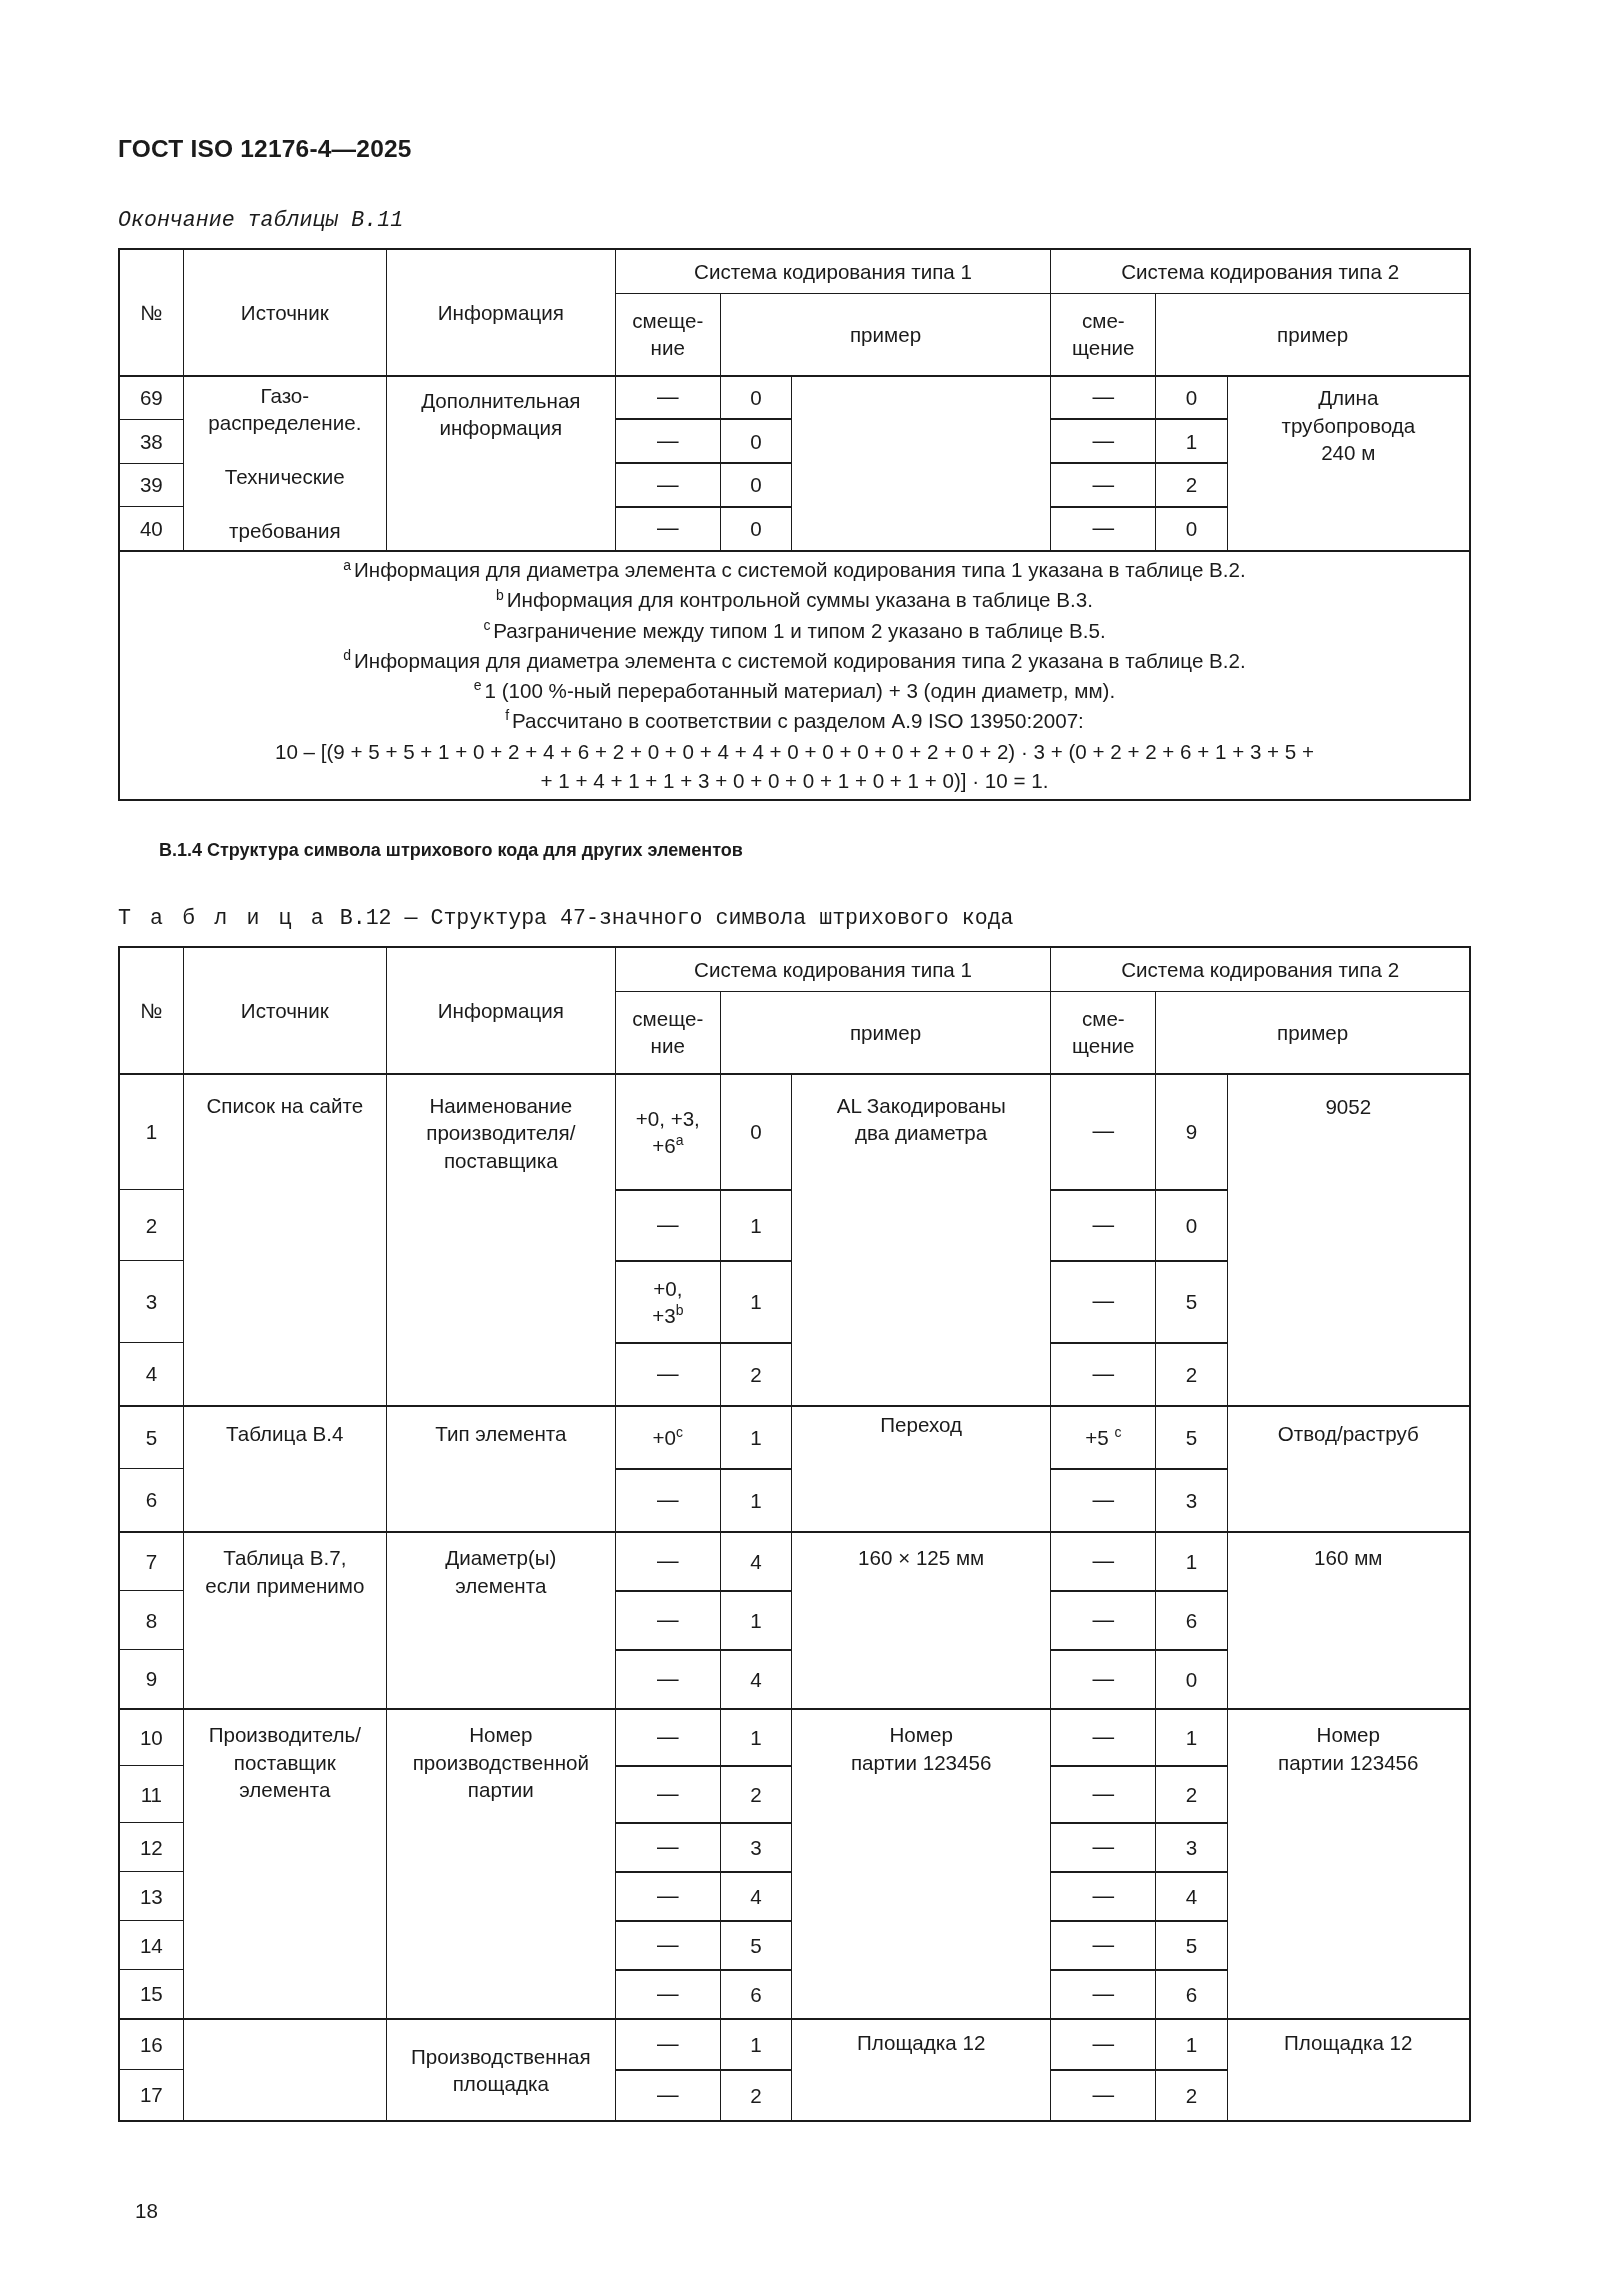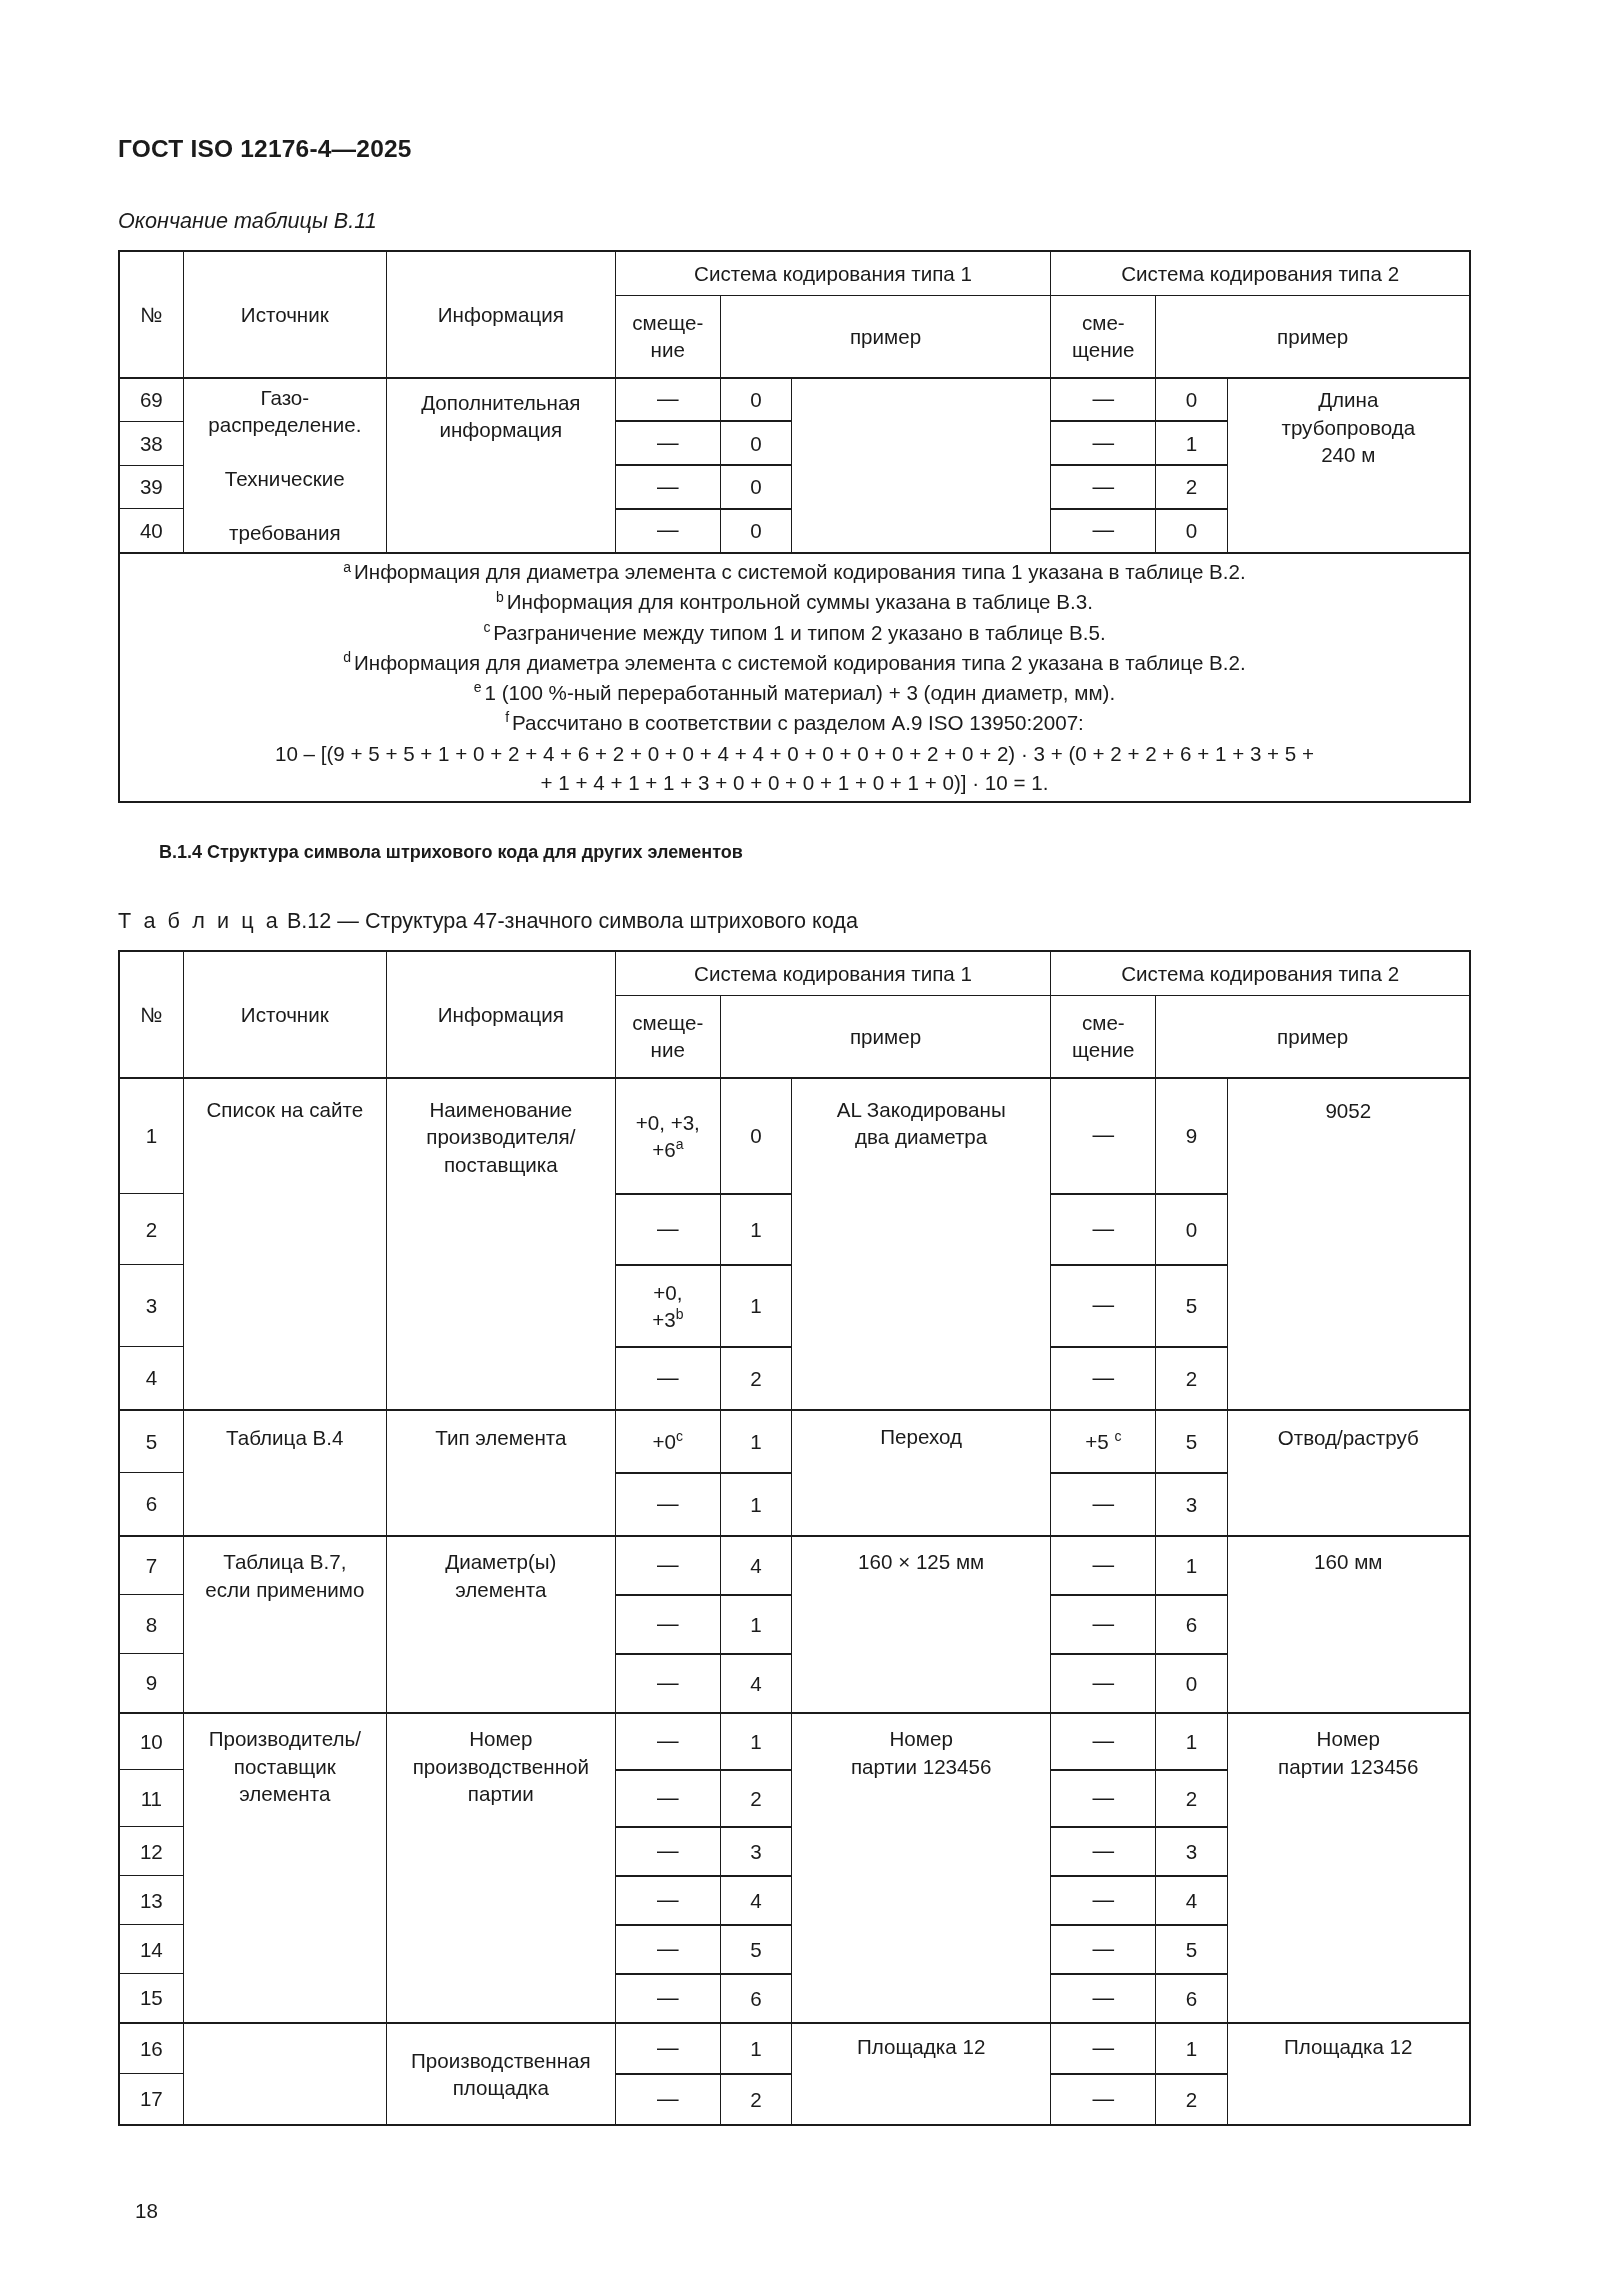--- a/index.html
+++ b/index.html
@@ -33,20 +33,21 @@
     letter-spacing: 0.2px;
     margin-top: 135px;
     margin-bottom: 0;
     white-space: nowrap;
   }
 
   .table-caption {
     font-size: 21.6px;
     margin-top: 45px;
     margin-bottom: 15.7px;
+    font-family: Liberation Mono, monospace;
   }
   .table-caption.italic { font-style: italic; }
   .sp-caption .spaced { letter-spacing: 3.1px; }
 
   table.gost {
     border-collapse: collapse;
     width: 1353px;
     table-layout: fixed;
     font-size: 20.6px;
   }
@@ -309,21 +310,21 @@
           <td class="thick-top dash">—</td>
           <td class="thick-top">2</td>
         </tr>
 
         <tr style="height:63px">
           <td class="thick-top outer-left">5</td>
           <td class="thick-top" rowspan="2" style="vertical-align:top; padding-top:13.7px">Таблица В.4</td>
           <td class="thick-top" rowspan="2" style="vertical-align:top; padding-top:13.7px">Тип элемента</td>
           <td class="thick-top"><span>+0</span><sup>c</sup></td>
           <td class="thick-top">1</td>
-          <td class="thick-top" rowspan="2" style="vertical-align:top; padding-top:12px">Переход</td>
+          <td class="thick-top" rowspan="2" style="vertical-align:top; padding-top:4px">Переход</td>
           <td class="thick-top"><span>+5</span> <sup>c</sup></td>
           <td class="thick-top">5</td>
           <td class="thick-top outer-right" rowspan="2" style="vertical-align:top; padding-top:13.7px">Отвод/раструб</td>
         </tr>
 
         <tr style="height:63px">
           <td class="outer-left">6</td>
           <td class="thick-top dash">—</td>
           <td class="thick-top">1</td>
           <td class="thick-top dash">—</td>

